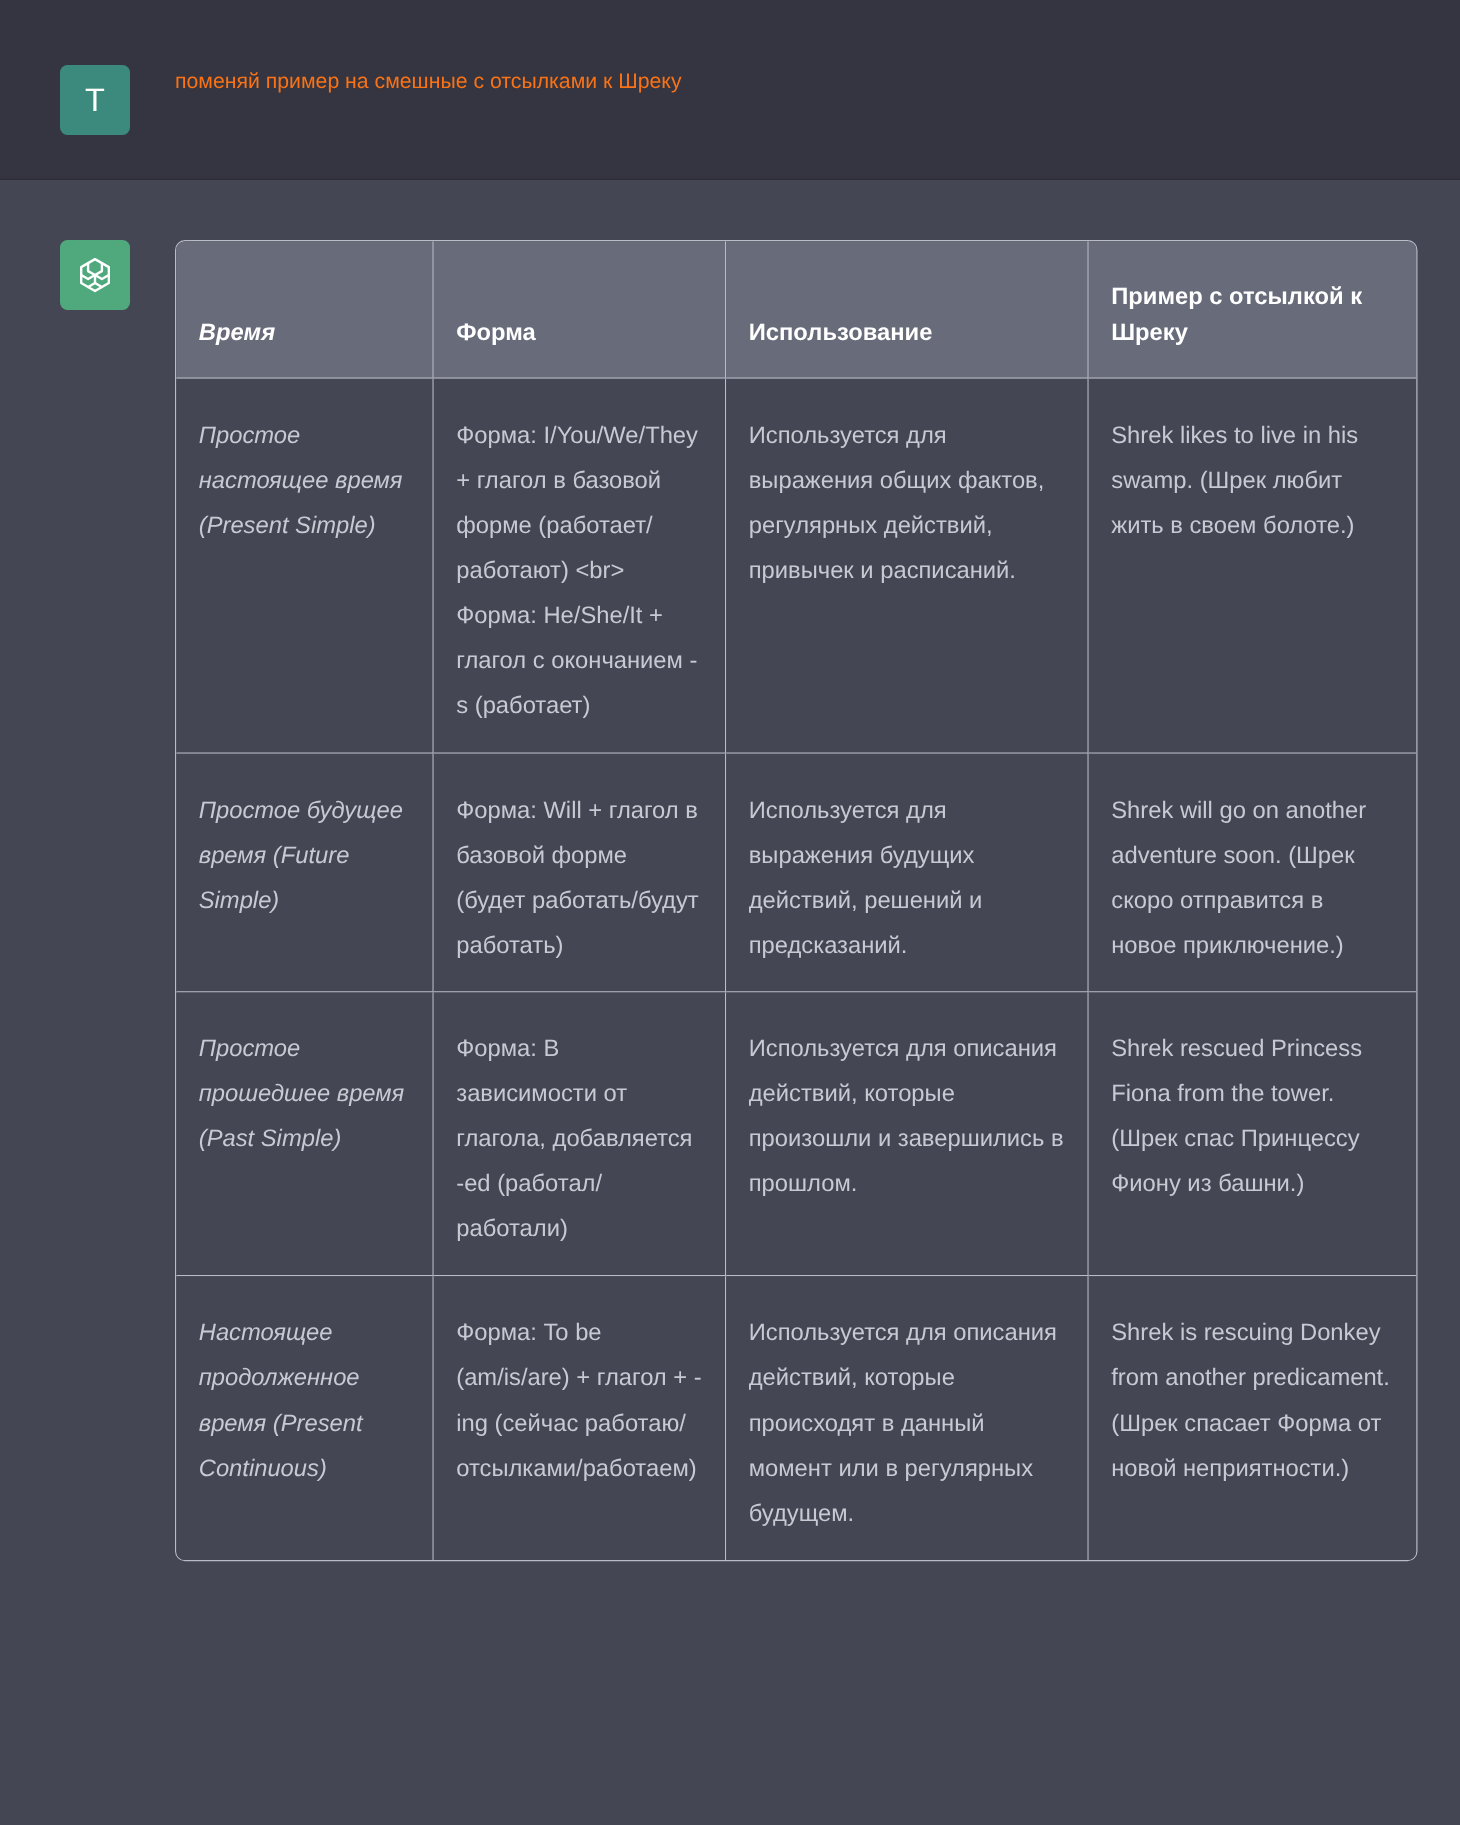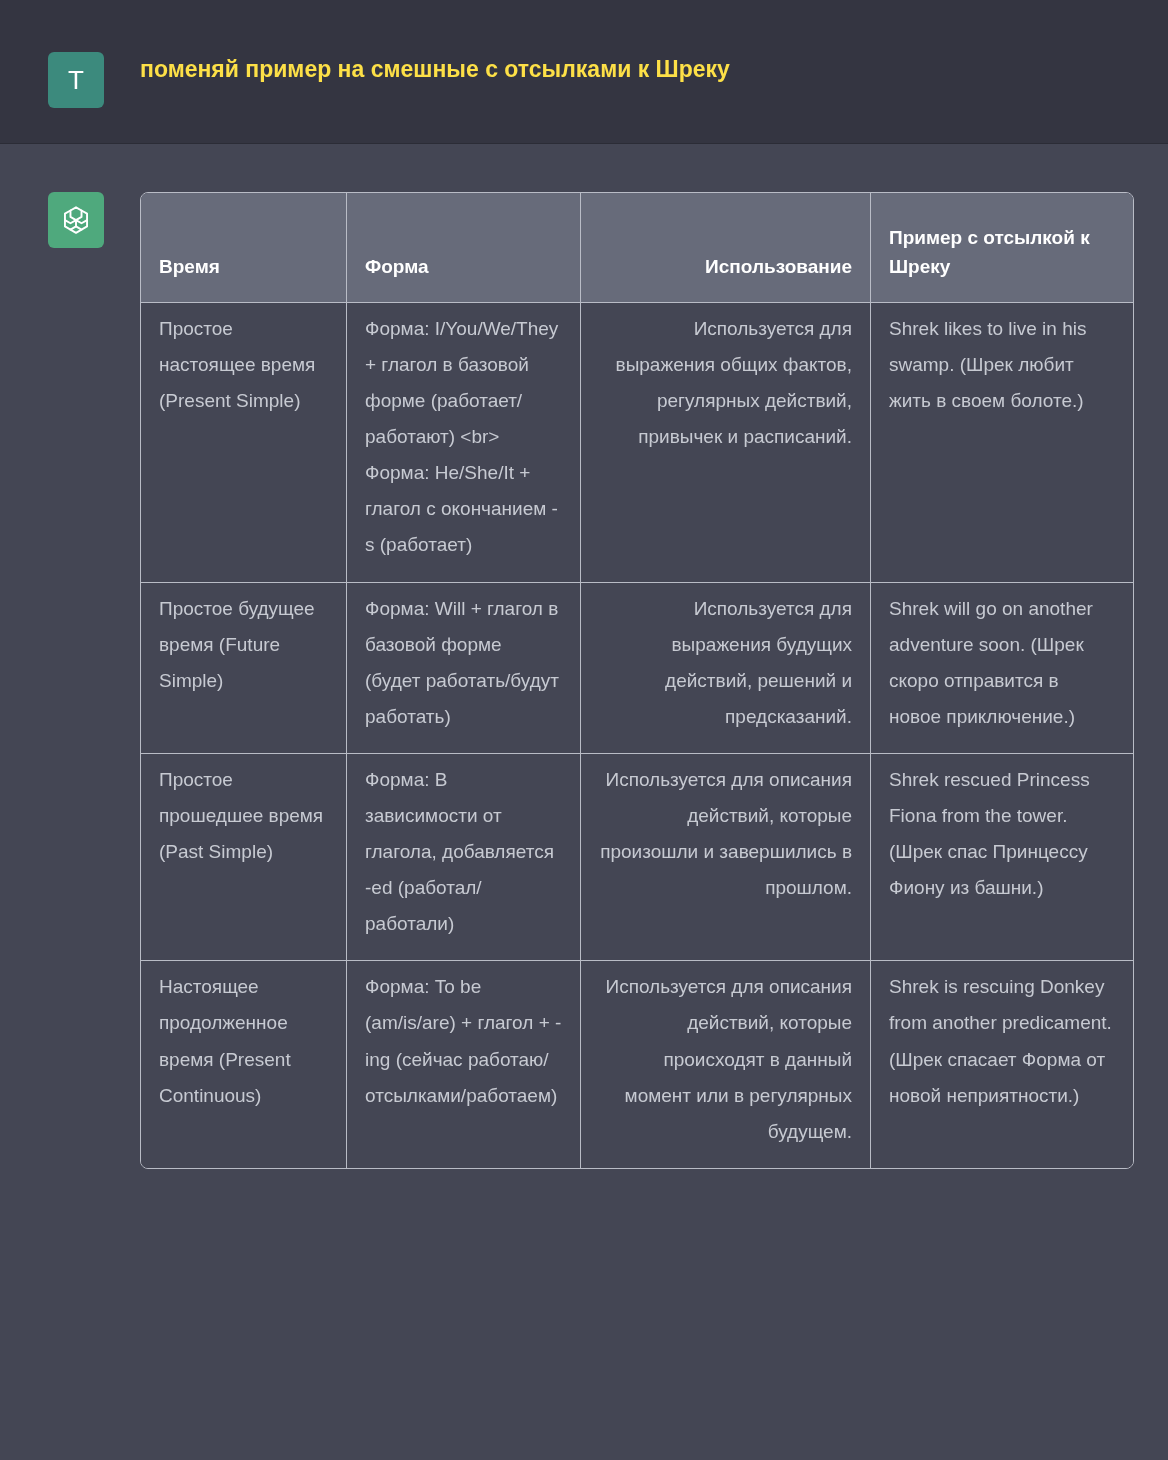--- a/index.html
+++ b/index.html
@@ -48,26 +48,25 @@
     font-weight: 400;
   }
 
   .avatar-assistant {
     background: #4fa97d;
   }
 
   .avatar-assistant svg { display: block; }
 
   .msg-text {
-    color: #fde047;
-    font-size: 23px;
+    color: #f97316;
+    font-size: 17px;
     line-height: 1.55;
     max-width: 960px;
     padding-right: 40px;
-    font-weight: bold;
   }
 
   
   .assistant-turn {
     background: #444654;
     display: flex;
     align-items: flex-start;
     padding-top: 48px;
   }
 
@@ -109,31 +108,31 @@
   }
 
   thead th:last-child { border-right: none; }
 
   tbody td {
     background: #444654;
     color: #c7cad2;
     font-size: 19px;
     line-height: 1.9;
     vertical-align: top;
-    padding: 8px 18px 18px 18px;
+    padding: 28px 18px 18px 18px;
     border-right: 1px solid #b9bcc6;
     border-bottom: 1px solid #b9bcc6;
   }
 
   tbody td:last-child { border-right: none; }
   tbody tr:last-child td { border-bottom: none; }
 
-  .c1 { width: 206px; }
+  .c1 { width: 206px; font-style: italic; }
   .c2 { width: 234px; }
-  .c3 { width: 290px; text-align: right; }
+  .c3 { width: 290px; }
   .c4 { width: 262px; }
 </style>
 </head>
 <body>
 
 <div class="user-turn">
   <div class="avatar-col">
     <div class="avatar avatar-user">
       <span>T</span>
     </div>

